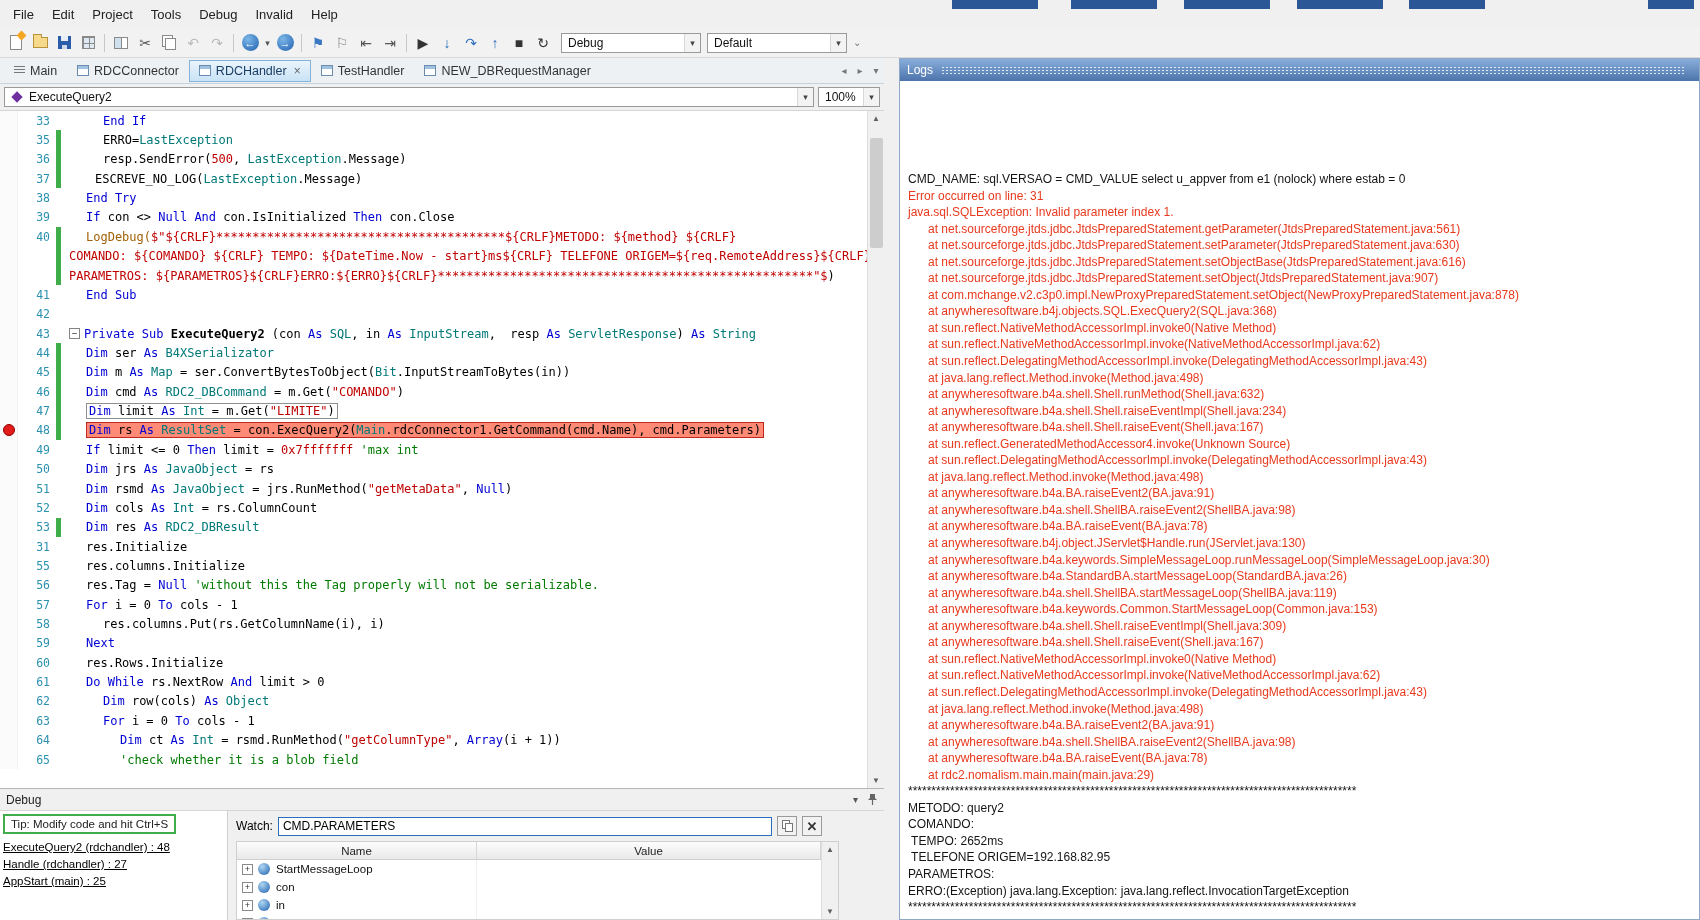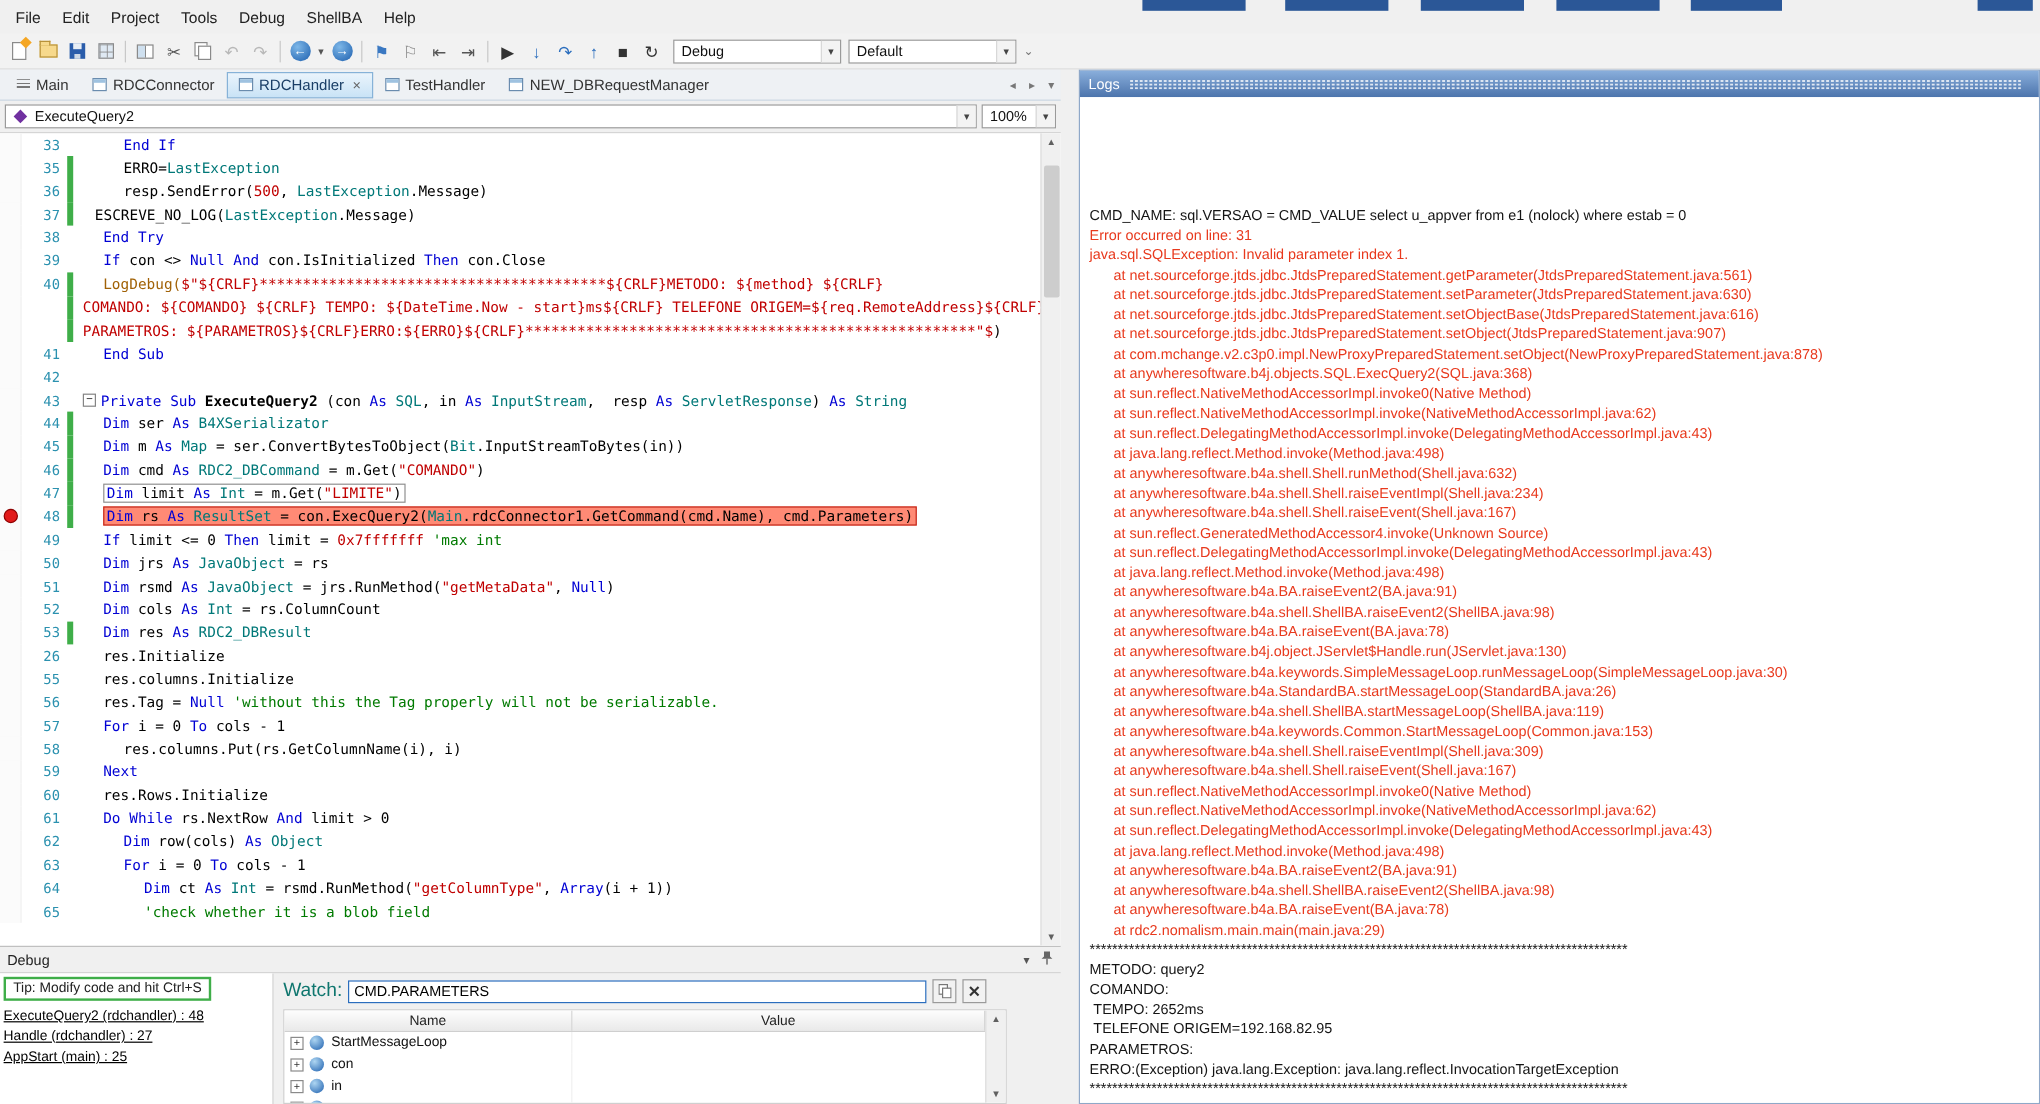--- a/index.html
+++ b/index.html
@@ -76,21 +76,21 @@
   .dbg{height:132px;border-top:1px solid #b5b5b5;background:#f0f0f0;display:flex;flex-direction:column}
   .dbg-header{height:22px;display:flex;align-items:center;font-size:12px;color:#222;padding:0 6px;border-bottom:1px solid #d5d5d5}
   .dbg-right{margin-left:auto;display:flex;gap:9px;align-items:center;color:#555;font-size:10px}
   .dbg-body{flex:1;display:flex;overflow:hidden}
   .stack-col{width:228px;background:#fff;border-right:1px solid #cfcfcf;padding:3px;overflow:hidden}
   .tip{border:2px solid #3fae49;font-size:11.5px;padding:2px 6px;background:#fff;white-space:nowrap;width:fit-content;color:#222}
   .stack-list{margin-top:7px;display:flex;flex-direction:column;gap:5px;font-size:11.5px}
   .stack-link{text-decoration:underline;color:#000;width:fit-content;cursor:pointer}
   .watch-col{flex:1;display:flex;flex-direction:column;padding:3px 0 0 8px;overflow:hidden}
   .watch-row{display:flex;align-items:center;gap:5px;height:24px;padding-right:62px}
-  .watch-label{font-size:16px;color:#0f766e}
+  .watch-label{font-size:12px;color:#000000}
   .watch-input{flex:1;height:19px;border:1px solid #2a6dbd;font:12px "Liberation Sans",sans-serif;padding:0 4px;outline:none}
   .wbtn{width:20px;height:20px;border:1px solid #9a9a9a;background:#f2f2f2;display:flex;align-items:center;justify-content:center;font-size:13px;color:#333;flex:none}
   .watch-table{flex:1;margin-top:3px;margin-right:45px;background:#fff;border:1px solid #cfcfcf;position:relative;overflow:hidden}
   .wt-inner{position:absolute;left:0;right:17px;top:0;bottom:0;overflow:hidden}
   .wt-head{display:flex;height:18px;background:linear-gradient(#fdfdfd,#e9e9e9);border-bottom:1px solid #cfcfcf;font-size:11.5px;color:#222}
   .wt-hc{display:flex;align-items:center;justify-content:center;border-right:1px solid #d6d6d6;height:100%}
   .wt-hc.name{width:240px}
   .wt-hc.value{flex:1}
   .wt-row{display:flex;align-items:center;height:18px;font-size:11.5px;color:#111}
   .wt-name{width:240px;display:flex;align-items:center;border-right:1px solid #f0f0f0;height:100%}
@@ -109,21 +109,21 @@
 </style>
 </head>
 <body>
 
 <div class="menubar">
     <span class="menu-item">File</span>
     <span class="menu-item">Edit</span>
     <span class="menu-item">Project</span>
     <span class="menu-item">Tools</span>
     <span class="menu-item">Debug</span>
-    <span class="menu-item">ShellBA</span>
+    <span class="menu-item">Invalid</span>
     <span class="menu-item">Help</span>
   </div>
 
 <div class="toolbar">
   <div style="display:flex;align-items:center">
       <span class="tb">
         <div class="i-page"></div>
       </span>
       <span class="tb">
         <div class="i-folder"></div>
@@ -217,40 +217,40 @@
         <span>100%</span>
         <span class="arrow">▾</span>
       </div>
     </div>
 
     <div class="editor">
       <div class="ed-rows">
           <div class="ed-row"><div class="ed-bp"></div><div class="ed-num">33</div><div class="ed-chg"></div><div class="ed-code" style="padding-left: 42px;"><span style="color: rgb(0, 0, 212); text-align: right;">End If</span></div></div>
           <div class="ed-row"><div class="ed-bp"></div><div class="ed-num">35</div><div class="ed-chg on"></div><div class="ed-code" style="padding-left: 42px;"><span style="color: rgb(0, 0, 0);">ERRO=</span><span style="color: rgb(0, 120, 120);">LastException</span></div></div>
           <div class="ed-row"><div class="ed-bp"></div><div class="ed-num">36</div><div class="ed-chg on"></div><div class="ed-code" style="padding-left: 42px;"><span style="color: rgb(0, 0, 0);">resp.SendError(</span><span style="color: rgb(192, 0, 0);">500</span><span style="color: rgb(0, 0, 0);">, </span><span style="color: rgb(0, 120, 120);">LastException</span><span style="color: rgb(0, 0, 0);">.Message)</span></div></div>
-          <div class="ed-row"><div class="ed-bp"></div><div class="ed-num">37</div><div class="ed-chg on"></div><div class="ed-code" style="padding-left: 18px;"><span style="color: rgb(0, 0, 0);">ESCREVE_NO_LOG(</span><span style="color: rgb(0, 120, 120);">LastException</span><span style="color: rgb(0, 0, 0);">.Message)</span></div></div>
+          <div class="ed-row"><div class="ed-bp"></div><div class="ed-num">37</div><div class="ed-chg on"></div><div class="ed-code" style="padding-left: 34px;"><span style="color: rgb(0, 0, 0);">ESCREVE_NO_LOG(</span><span style="color: rgb(0, 120, 120);">LastException</span><span style="color: rgb(0, 0, 0);">.Message)</span></div></div>
           <div class="ed-row"><div class="ed-bp"></div><div class="ed-num">38</div><div class="ed-chg"></div><div class="ed-code" style="padding-left: 25px;"><span style="color: rgb(0, 0, 212);">End Try</span></div></div>
           <div class="ed-row"><div class="ed-bp"></div><div class="ed-num">39</div><div class="ed-chg"></div><div class="ed-code" style="padding-left: 25px;"><span style="color: rgb(0, 0, 212);">If</span><span style="color: rgb(0, 0, 0);"> con &lt;&gt; </span><span style="color: rgb(0, 0, 212);">Null</span><span style="color: rgb(0, 0, 0);"> </span><span style="color: rgb(0, 0, 212);">And</span><span style="color: rgb(0, 0, 0);"> con.IsInitialized </span><span style="color: rgb(0, 0, 212);">Then</span><span style="color: rgb(0, 0, 0);"> con.Close</span></div></div>
           <div class="ed-row"><div class="ed-bp"></div><div class="ed-num">40</div><div class="ed-chg on"></div><div class="ed-code" style="padding-left: 25px;"><span style="color: #a16207;">LogDebug(</span><span style="color: rgb(192, 0, 0);">$"${CRLF}****************************************${CRLF}METODO: ${method} ${CRLF}</span></div></div>
           <div class="ed-row"><div class="ed-bp"></div><div class="ed-num"></div><div class="ed-chg on"></div><div class="ed-code" style="padding-left: 8px;"><span style="color: rgb(192, 0, 0);">COMANDO: ${COMANDO} ${CRLF} TEMPO: ${DateTime.Now - start}ms${CRLF} TELEFONE ORIGEM=${req.RemoteAddress}${CRLF}</span></div></div>
           <div class="ed-row"><div class="ed-bp"></div><div class="ed-num"></div><div class="ed-chg on"></div><div class="ed-code" style="padding-left: 8px;"><span style="color: rgb(192, 0, 0);">PARAMETROS: ${PARAMETROS}${CRLF}ERRO:${ERRO}${CRLF}****************************************************"$</span><span style="color: rgb(0, 0, 0);">)</span></div></div>
           <div class="ed-row"><div class="ed-bp"></div><div class="ed-num">41</div><div class="ed-chg"></div><div class="ed-code" style="padding-left: 25px;"><span style="color: rgb(0, 0, 212);">End Sub</span></div></div>
           <div class="ed-row"><div class="ed-bp"></div><div class="ed-num">42</div><div class="ed-chg"></div><div class="ed-code" style="padding-left: 8px;"></div></div>
           <div class="ed-row"><div class="ed-bp"></div><div class="ed-num">43</div><div class="ed-chg"></div><div class="ed-code" style="padding-left: 8px;"><span class="fold">−</span><span style="color: rgb(0, 0, 212);">Private Sub </span><span style="color: rgb(0, 0, 0); font-weight: bold;">ExecuteQuery2</span><span style="color: rgb(0, 0, 0);"> (con </span><span style="color: rgb(0, 0, 212);">As</span><span style="color: rgb(0, 0, 0);"> </span><span style="color: rgb(0, 120, 120);">SQL</span><span style="color: rgb(0, 0, 0);">, in </span><span style="color: rgb(0, 0, 212);">As</span><span style="color: rgb(0, 0, 0);"> </span><span style="color: rgb(0, 120, 120);">InputStream</span><span style="color: rgb(0, 0, 0);">,  resp </span><span style="color: rgb(0, 0, 212);">As</span><span style="color: rgb(0, 0, 0);"> </span><span style="color: rgb(0, 120, 120);">ServletResponse</span><span style="color: rgb(0, 0, 0);">) </span><span style="color: rgb(0, 0, 212);">As</span><span style="color: rgb(0, 0, 0);"> </span><span style="color: rgb(0, 120, 120);">String</span></div></div>
           <div class="ed-row"><div class="ed-bp"></div><div class="ed-num">44</div><div class="ed-chg on"></div><div class="ed-code" style="padding-left: 25px;"><span style="color: rgb(0, 0, 212);">Dim</span><span style="color: rgb(0, 0, 0);"> ser </span><span style="color: rgb(0, 0, 212);">As</span><span style="color: rgb(0, 0, 0);"> </span><span style="color: rgb(0, 120, 120);">B4XSerializator</span></div></div>
           <div class="ed-row"><div class="ed-bp"></div><div class="ed-num">45</div><div class="ed-chg on"></div><div class="ed-code" style="padding-left: 25px;"><span style="color: rgb(0, 0, 212);">Dim</span><span style="color: rgb(0, 0, 0);"> m </span><span style="color: rgb(0, 0, 212);">As</span><span style="color: rgb(0, 0, 0);"> </span><span style="color: rgb(0, 120, 120);">Map</span><span style="color: rgb(0, 0, 0);"> = ser.ConvertBytesToObject(</span><span style="color: rgb(0, 120, 120);">Bit</span><span style="color: rgb(0, 0, 0);">.InputStreamToBytes(in))</span></div></div>
           <div class="ed-row"><div class="ed-bp"></div><div class="ed-num">46</div><div class="ed-chg on"></div><div class="ed-code" style="padding-left: 25px;"><span style="color: rgb(0, 0, 212);">Dim</span><span style="color: rgb(0, 0, 0);"> cmd </span><span style="color: rgb(0, 0, 212);">As</span><span style="color: rgb(0, 0, 0);"> </span><span style="color: rgb(0, 120, 120);">RDC2_DBCommand</span><span style="color: rgb(0, 0, 0);"> = m.Get(</span><span style="color: rgb(192, 0, 0);">"COMANDO"</span><span style="color: rgb(0, 0, 0);">)</span></div></div>
           <div class="ed-row"><div class="ed-bp"></div><div class="ed-num">47</div><div class="ed-chg on"></div><div class="ed-code" style="padding-left: 25px;"><span class="box-line"><span style="color: rgb(0, 0, 212);">Dim</span><span style="color: rgb(0, 0, 0);"> limit </span><span style="color: rgb(0, 0, 212);">As</span><span style="color: rgb(0, 0, 0);"> </span><span style="color: rgb(0, 120, 120);">Int</span><span style="color: rgb(0, 0, 0);"> = m.Get(</span><span style="color: rgb(192, 0, 0);">"LIMITE"</span><span style="color: rgb(0, 0, 0);">)</span></span></div></div>
           <div class="ed-row"><div class="ed-bp"><div class="bp-dot"></div></div><div class="ed-num">48</div><div class="ed-chg on"></div><div class="ed-code" style="padding-left: 25px;"><span class="hl-line"><span style="color: rgb(0, 0, 212);">Dim</span><span style="color: rgb(0, 0, 0);"> rs </span><span style="color: rgb(0, 0, 212);">As</span><span style="color: rgb(0, 0, 0);"> </span><span style="color: rgb(0, 120, 120);">ResultSet</span><span style="color: rgb(0, 0, 0);"> = con.ExecQuery2(</span><span style="color: rgb(0, 120, 120);">Main</span><span style="color: rgb(0, 0, 0);">.rdcConnector1.GetCommand(cmd.Name), cmd.Parameters)</span></span></div></div>
           <div class="ed-row"><div class="ed-bp"></div><div class="ed-num">49</div><div class="ed-chg"></div><div class="ed-code" style="padding-left: 25px;"><span style="color: rgb(0, 0, 212);">If</span><span style="color: rgb(0, 0, 0);"> limit &lt;= 0 </span><span style="color: rgb(0, 0, 212);">Then</span><span style="color: rgb(0, 0, 0);"> limit = </span><span style="color: rgb(192, 0, 0);">0x7fffffff</span><span style="color: rgb(0, 0, 0);"> </span><span style="color: rgb(0, 122, 0);">'max int</span></div></div>
           <div class="ed-row"><div class="ed-bp"></div><div class="ed-num">50</div><div class="ed-chg"></div><div class="ed-code" style="padding-left: 25px;"><span style="color: rgb(0, 0, 212);">Dim</span><span style="color: rgb(0, 0, 0);"> jrs </span><span style="color: rgb(0, 0, 212);">As</span><span style="color: rgb(0, 0, 0);"> </span><span style="color: rgb(0, 120, 120);">JavaObject</span><span style="color: rgb(0, 0, 0);"> = rs</span></div></div>
           <div class="ed-row"><div class="ed-bp"></div><div class="ed-num">51</div><div class="ed-chg"></div><div class="ed-code" style="padding-left: 25px;"><span style="color: rgb(0, 0, 212);">Dim</span><span style="color: rgb(0, 0, 0);"> rsmd </span><span style="color: rgb(0, 0, 212);">As</span><span style="color: rgb(0, 0, 0);"> </span><span style="color: rgb(0, 120, 120);">JavaObject</span><span style="color: rgb(0, 0, 0);"> = jrs.RunMethod(</span><span style="color: rgb(192, 0, 0);">"getMetaData"</span><span style="color: rgb(0, 0, 0);">, </span><span style="color: rgb(0, 0, 212);">Null</span><span style="color: rgb(0, 0, 0);">)</span></div></div>
           <div class="ed-row"><div class="ed-bp"></div><div class="ed-num">52</div><div class="ed-chg"></div><div class="ed-code" style="padding-left: 25px;"><span style="color: rgb(0, 0, 212);">Dim</span><span style="color: rgb(0, 0, 0);"> cols </span><span style="color: rgb(0, 0, 212);">As</span><span style="color: rgb(0, 0, 0);"> </span><span style="color: rgb(0, 120, 120);">Int</span><span style="color: rgb(0, 0, 0);"> = rs.ColumnCount</span></div></div>
           <div class="ed-row"><div class="ed-bp"></div><div class="ed-num">53</div><div class="ed-chg on"></div><div class="ed-code" style="padding-left: 25px;"><span style="color: rgb(0, 0, 212);">Dim</span><span style="color: rgb(0, 0, 0);"> res </span><span style="color: rgb(0, 0, 212);">As</span><span style="color: rgb(0, 0, 0);"> </span><span style="color: rgb(0, 120, 120);">RDC2_DBResult</span></div></div>
-          <div class="ed-row"><div class="ed-bp"></div><div class="ed-num">26</div><div class="ed-chg"></div><div class="ed-code" style="padding-left: 25px;"><span style="color: rgb(0, 0, 0);">res.Initialize</span></div></div>
+          <div class="ed-row"><div class="ed-bp"></div><div class="ed-num">31</div><div class="ed-chg"></div><div class="ed-code" style="padding-left: 25px;"><span style="color: rgb(0, 0, 0);">res.Initialize</span></div></div>
           <div class="ed-row"><div class="ed-bp"></div><div class="ed-num">55</div><div class="ed-chg"></div><div class="ed-code" style="padding-left: 25px;"><span style="color: rgb(0, 0, 0);">res.columns.Initialize</span></div></div>
           <div class="ed-row"><div class="ed-bp"></div><div class="ed-num">56</div><div class="ed-chg"></div><div class="ed-code" style="padding-left: 25px;"><span style="color: rgb(0, 0, 0);">res.Tag = </span><span style="color: rgb(0, 0, 212);">Null</span><span style="color: rgb(0, 0, 0);"> </span><span style="color: rgb(0, 122, 0);">'without this the Tag properly will not be serializable.</span></div></div>
           <div class="ed-row"><div class="ed-bp"></div><div class="ed-num">57</div><div class="ed-chg"></div><div class="ed-code" style="padding-left: 25px;"><span style="color: rgb(0, 0, 212);">For</span><span style="color: rgb(0, 0, 0);"> i = 0 </span><span style="color: rgb(0, 0, 212);">To</span><span style="color: rgb(0, 0, 0);"> cols - 1</span></div></div>
           <div class="ed-row"><div class="ed-bp"></div><div class="ed-num">58</div><div class="ed-chg"></div><div class="ed-code" style="padding-left: 42px;"><span style="color: rgb(0, 0, 0);">res.columns.Put(rs.GetColumnName(i), i)</span></div></div>
           <div class="ed-row"><div class="ed-bp"></div><div class="ed-num">59</div><div class="ed-chg"></div><div class="ed-code" style="padding-left: 25px;"><span style="color: rgb(0, 0, 212);">Next</span></div></div>
           <div class="ed-row"><div class="ed-bp"></div><div class="ed-num">60</div><div class="ed-chg"></div><div class="ed-code" style="padding-left: 25px;"><span style="color: rgb(0, 0, 0);">res.Rows.Initialize</span></div></div>
           <div class="ed-row"><div class="ed-bp"></div><div class="ed-num">61</div><div class="ed-chg"></div><div class="ed-code" style="padding-left: 25px;"><span style="color: rgb(0, 0, 212);">Do While</span><span style="color: rgb(0, 0, 0);"> rs.NextRow </span><span style="color: rgb(0, 0, 212);">And</span><span style="color: rgb(0, 0, 0);"> limit &gt; 0</span></div></div>
           <div class="ed-row"><div class="ed-bp"></div><div class="ed-num">62</div><div class="ed-chg"></div><div class="ed-code" style="padding-left: 42px;"><span style="color: rgb(0, 0, 212);">Dim</span><span style="color: rgb(0, 0, 0);"> row(cols) </span><span style="color: rgb(0, 0, 212);">As</span><span style="color: rgb(0, 0, 0);"> </span><span style="color: rgb(0, 120, 120);">Object</span></div></div>
           <div class="ed-row"><div class="ed-bp"></div><div class="ed-num">63</div><div class="ed-chg"></div><div class="ed-code" style="padding-left: 42px;"><span style="color: rgb(0, 0, 212);">For</span><span style="color: rgb(0, 0, 0);"> i = 0 </span><span style="color: rgb(0, 0, 212);">To</span><span style="color: rgb(0, 0, 0);"> cols - 1</span></div></div>
           <div class="ed-row"><div class="ed-bp"></div><div class="ed-num">64</div><div class="ed-chg"></div><div class="ed-code" style="padding-left: 59px;"><span style="color: rgb(0, 0, 212);">Dim</span><span style="color: rgb(0, 0, 0);"> ct </span><span style="color: rgb(0, 0, 212);">As</span><span style="color: rgb(0, 0, 0);"> </span><span style="color: rgb(0, 120, 120);">Int</span><span style="color: rgb(0, 0, 0);"> = rsmd.RunMethod(</span><span style="color: rgb(192, 0, 0);">"getColumnType"</span><span style="color: rgb(0, 0, 0);">, </span><span style="color: rgb(0, 0, 212);">Array</span><span style="color: rgb(0, 0, 0);">(i + 1))</span></div></div>

